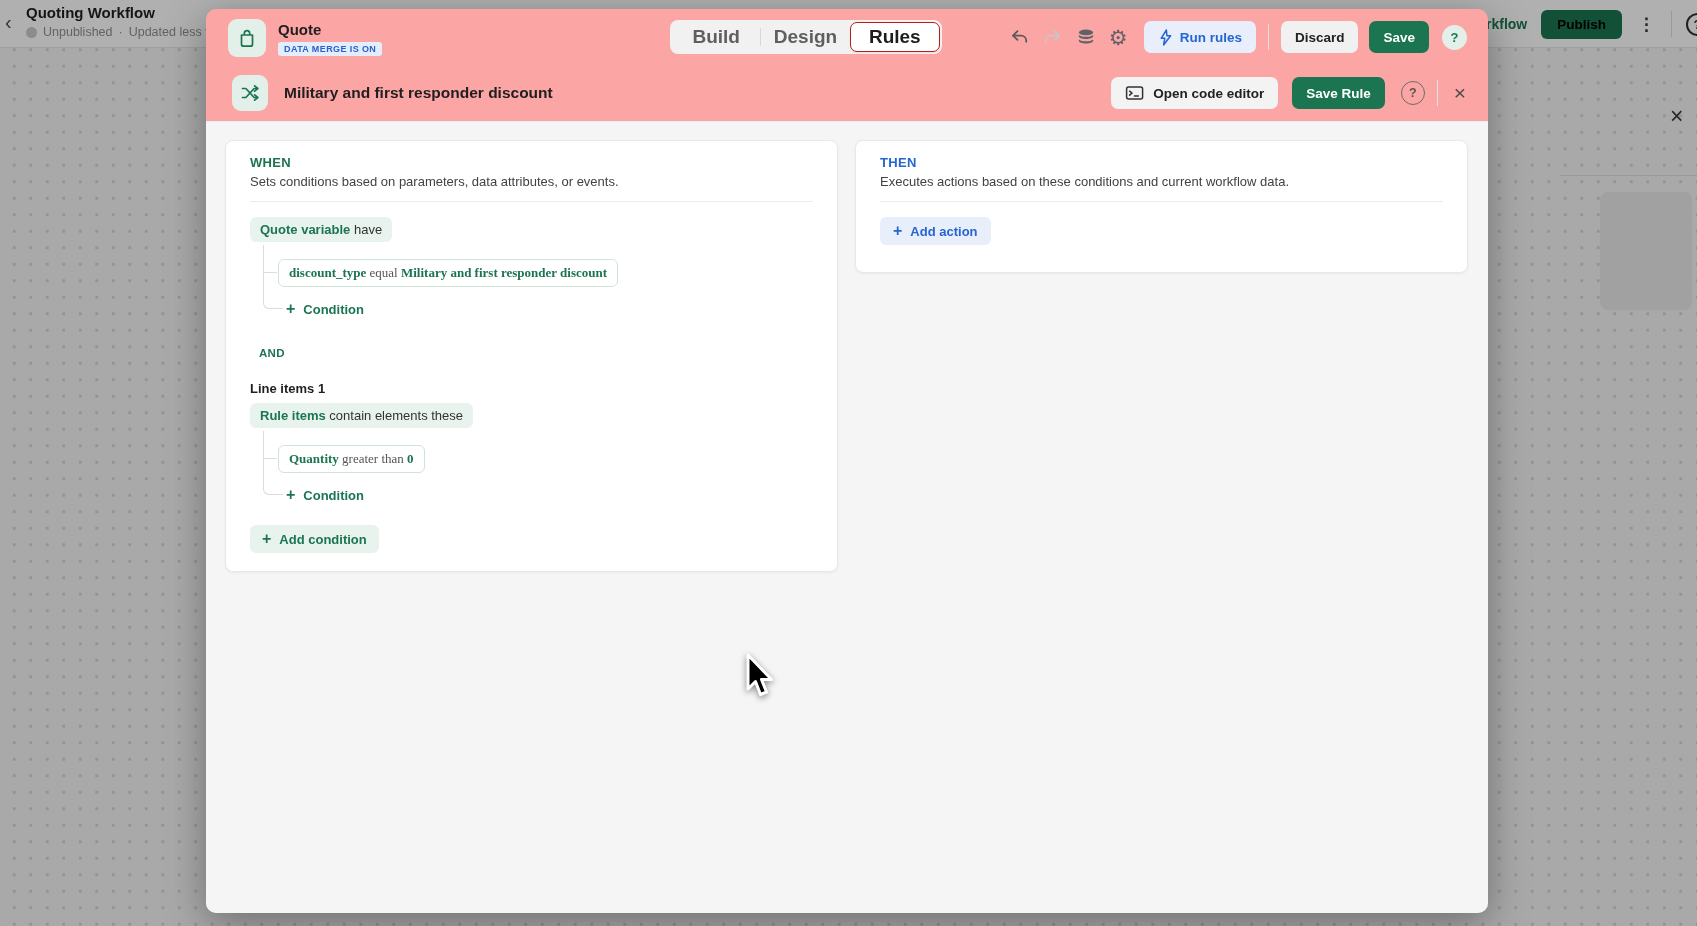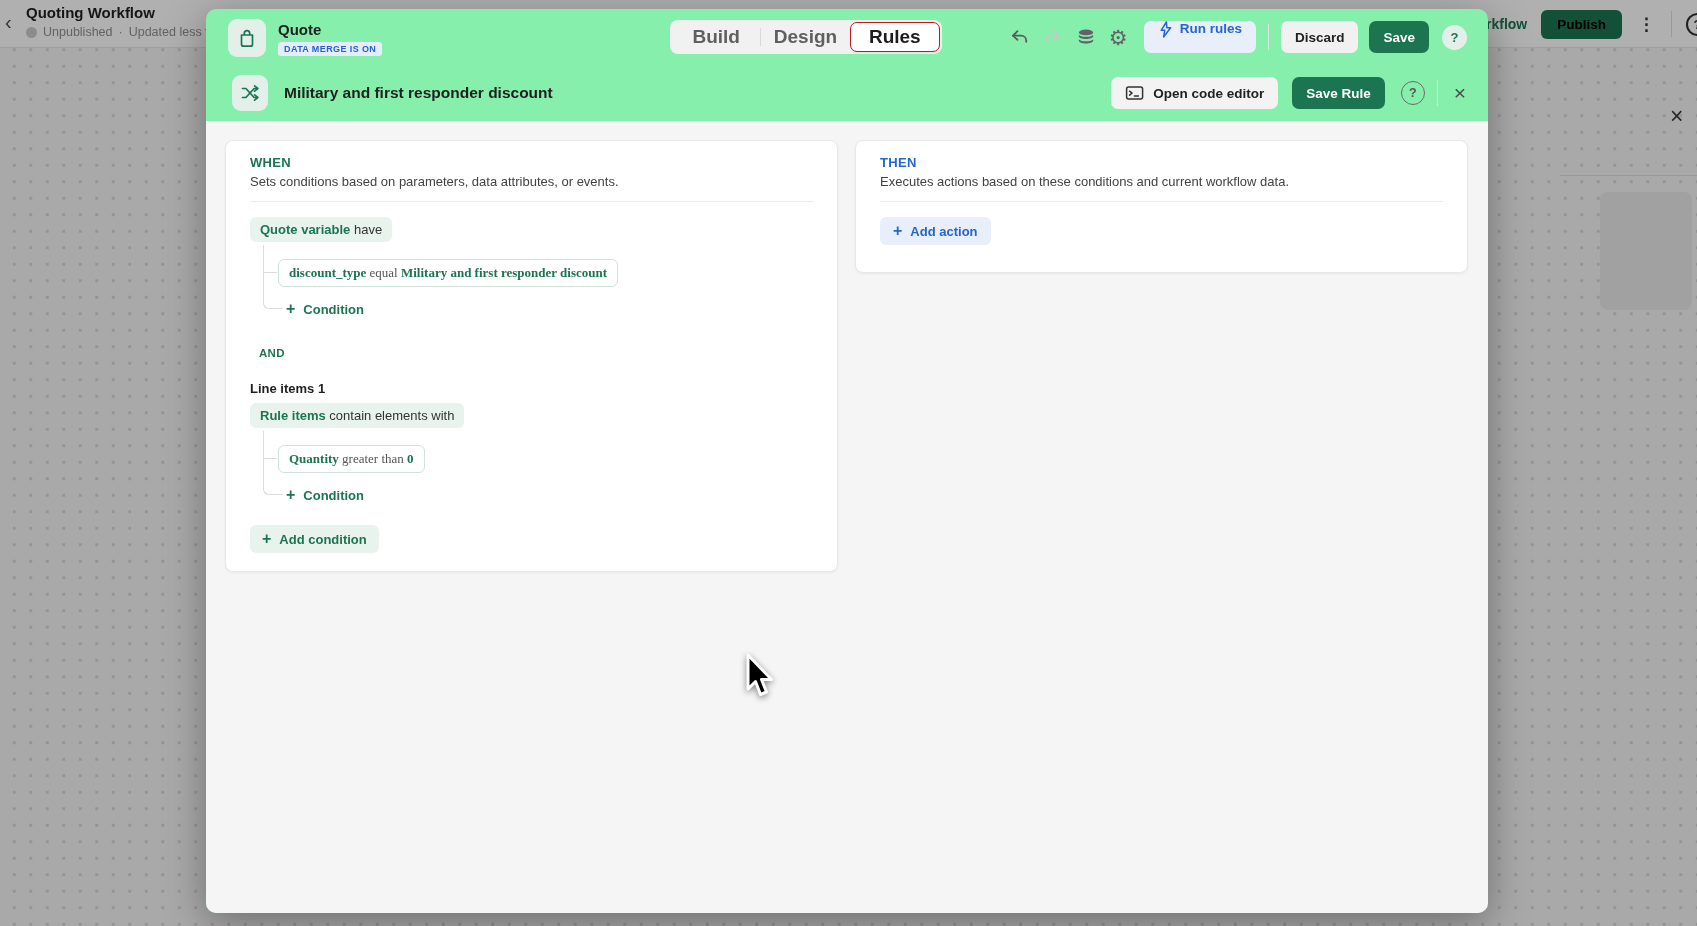--- a/index.html
+++ b/index.html
@@ -23,37 +23,37 @@
   .canvas { position:absolute; left:0; top:48px; right:0; bottom:0;
     background-color:#f2f2f2;
     background-image:radial-gradient(circle,#d5d5d5 1.5px, transparent 1.8px);
     background-size:16.5px 16.5px; background-position:6px 10px; }
   .bg-close { position:absolute; left:1670px; top:55px; font-size:23px; color:#3a3a3a; cursor:pointer; }
   .bg-panel-divider { position:absolute; left:1560px; top:127px; width:137px; height:1px; background:#dddddd; }
   .bg-panel-rect { position:absolute; left:1600px; top:144px; width:92px; height:118px; background:#e7e7e7; border-radius:8px; }
   .dim { position:absolute; inset:0; background:rgba(0,0,0,0.30); }
 
   
-  .modal { position:absolute; left:206px; top:9px; width:1282px; height:904px; background:#86efac; border-radius:10px;
+  .modal { position:absolute; left:206px; top:9px; width:1282px; height:904px; background:#fca5a5; border-radius:10px;
     box-shadow:0 10px 40px rgba(0,0,0,.35); overflow:hidden; }
 
   .m-header { position:relative; height:56px; }
   .doc-tile { position:absolute; left:22px; top:10px; width:38px; height:38px; background:#e3f0e9; border-radius:9px; display:flex; align-items:center; justify-content:center; }
   .doc-title { position:absolute; left:72px; top:12px; font-size:15px; font-weight:700; color:#1f1f1f; }
   .doc-badge { position:absolute; left:72px; top:33px; background:#e4edfb; color:#2760cf; font-size:9px; font-weight:700; letter-spacing:.4px; padding:2px 6px; border-radius:3px; }
 
   .tabs { position:absolute; left:464px; top:11px; width:272px; height:34px; background:#f1f1f1; border-radius:8px; display:flex; padding:2px; }
   .tab { flex:1; display:flex; align-items:center; justify-content:center; font-size:19px; font-weight:600; color:#5f5f5f; cursor:pointer; position:relative; }
   .tab.active { background:#fff; border:1px solid #b91c1c; border-radius:7px; color:#1d1d1d; font-weight:700; box-shadow:0 1px 2px rgba(0,0,0,.08); }
   .tab-sep { width:1px; height:18px; background:#d8d8d8; align-self:center; }
 
   .hdr-right { position:absolute; right:21px; top:0; height:56px; display:flex; align-items:center; }
   .icon-btn { display:flex; align-items:center; justify-content:center; cursor:pointer; background:none; border:none; padding:0; }
   .gear-glyph { font-size:21px; color:#5f6368; line-height:1; }
-  .run-rules { display:flex; gap:8px; background:#e8effb; border:none; border-radius:7px; height:32px; padding:0 14px; color:#2566d1; font-size:13.5px; font-weight:700; cursor:pointer; }
+  .run-rules { display:flex; align-items:center; gap:8px; background:#e8effb; border:none; border-radius:7px; height:32px; padding:0 14px; color:#2566d1; font-size:13.5px; font-weight:700; cursor:pointer; }
   .hdr-vsep { width:1px; height:26px; background:#e2e2e2; margin:0 12px; }
   .btn-gray { background:#f1f1f1; border:none; border-radius:7px; height:32px; padding:0 14px; font-size:13.5px; font-weight:700; color:#222; cursor:pointer; }
   .btn-green { background:#1b7551; border:none; border-radius:7px; height:32px; padding:0 14px; font-size:13.5px; font-weight:700; color:#fff; cursor:pointer; }
   .help-soft { width:25px; height:25px; border-radius:50%; background:#e3f0e9; color:#1b7551; font-size:13px; font-weight:700; display:flex; align-items:center; justify-content:center; cursor:pointer; }
 
   .r-header { position:relative; height:56px; display:flex; align-items:center; padding:0 18px 0 26px; }
   .rule-tile { width:36px; height:36px; background:#e3f0e9; border-radius:9px; display:flex; align-items:center; justify-content:center; }
   .rule-title { margin-left:16px; font-size:15.5px; font-weight:700; color:#1f1f1f; }
   .r-right { margin-left:auto; display:flex; align-items:center; }
   .code-btn { display:flex; align-items:center; gap:9px; background:#f3f3f3; border:none; border-radius:7px; height:32px; padding:0 14px; font-size:13.5px; font-weight:700; color:#222; cursor:pointer; }
@@ -222,21 +222,21 @@
       </div>
       <div class="add-link" style="left:60px; top:160px;">
         <span class="plus">+</span>
         <span>Condition</span>
       </div>
 
       <div class="and-label">AND</div>
       <div class="li-label">Line items 1</div>
 
       <div class="pill" style="left:24px; top:262px;">
-        <b>Rule items</b><span> contain elements with</span>
+        <b>Rule items</b><span> contain elements these</span>
       </div>
       <div class="conn" style="left:37px; top:290px; width:14px; height:28px;"></div>
       <div class="conn elbow" style="left:37px; top:290px; width:20px; height:64px;"></div>
       <div class="cond-box" style="left:52px; top:304px;">
         <b>Quantity</b><span> greater than </span><b>0</b>
       </div>
       <div class="add-link" style="left:60px; top:346px;">
         <span class="plus">+</span>
         <span>Condition</span>
       </div>

